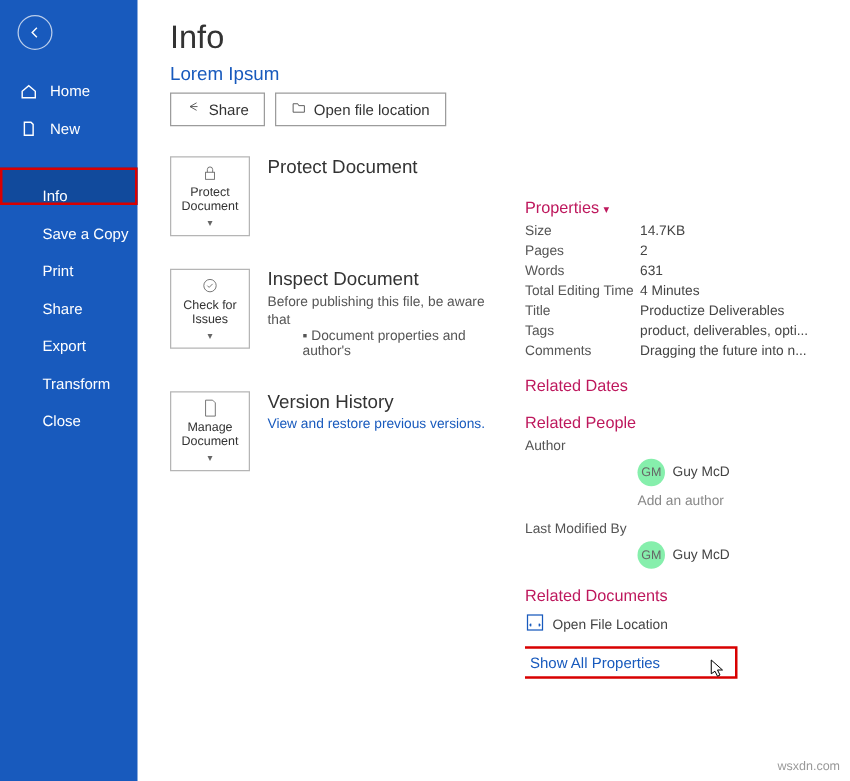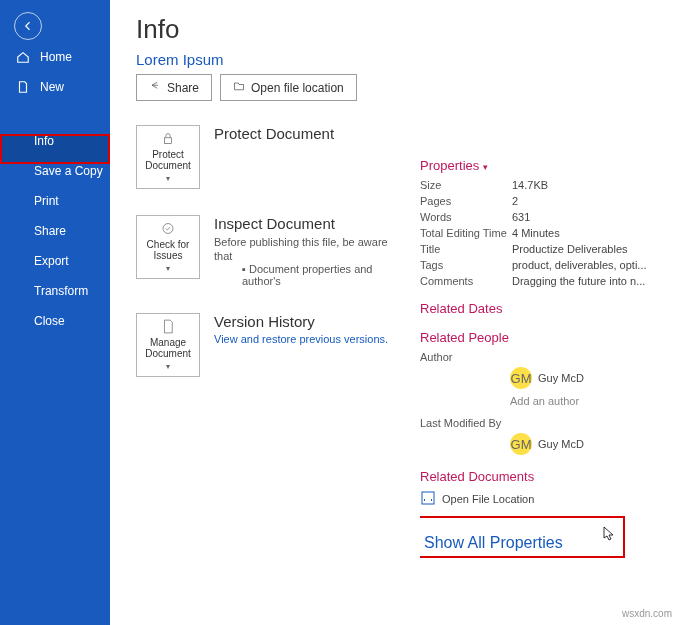--- a/index.html
+++ b/index.html
@@ -1,19 +1,19 @@
 <!DOCTYPE html>
 <html><head>
 <meta charset="utf-8">
 <style>
 *{margin:0;padding:0;box-sizing:border-box;font-family:"Segoe UI",Arial,sans-serif}
 body{width:680px;height:625px;display:flex;overflow:hidden;background:#fff;font-size:12px;color:#333}
 .sidebar{width:110px;background:#185abd;color:#fff;display:flex;flex-direction:column;padding-top:8px}
 .backbtn{width:28px;height:28px;border:1.5px solid rgba(255,255,255,0.7);border-radius:50%;margin:4px 0 10px 14px;display:flex;align-items:center;justify-content:center;color:#fff;cursor:pointer}
-.nav-item{height:30px;display:flex;align-items:flex-start;gap:10px;padding-left:16px;cursor:pointer;font-size:12px}
+.nav-item{height:30px;display:flex;align-items:flex-end;gap:10px;padding-left:16px;cursor:pointer;font-size:12px}
 .nav-icon{width:14px;height:14px;display:flex;align-items:center;justify-content:center}
 .nav-icon svg{width:14px;height:14px;stroke:#fff;fill:none}
 .highlight-red{outline:2px solid #d80000;outline-offset:-2px}
 .main{flex:1;display:flex;overflow:hidden}
 .center{flex:1;padding:10px 16px 0 26px;overflow:hidden}
 .pagetitle{font-size:26px;font-weight:300;color:#333;margin:4px 0 6px}
 .doctitle{font-size:15px;color:#185abd;margin-bottom:6px}
 .btnrow{display:flex;gap:8px;margin-bottom:24px}
 .obtn{border:1px solid #9c9c9c;background:#fff;padding:5px 12px;display:flex;align-items:center;gap:6px;font-size:12px;cursor:pointer}
 .tile{display:flex;gap:14px;margin-bottom:26px}
@@ -24,25 +24,25 @@
 .tilesub{font-size:11px;color:#555;line-height:14px}
 .tilelink{font-size:11px;color:#185abd;cursor:pointer}
 .bullet{font-size:11px;color:#555;margin-left:28px}
 .right{width:260px;padding:18px 16px 0 0;font-size:11px;color:#444;overflow:hidden}
 .right-scroll{height:100%;overflow:hidden}
 .sechead{font-size:13px;color:#be185d;margin:14px 0 6px}
 .sechead.first{margin-top:140px}
 .proprow{display:flex;margin-bottom:4px}
 .proprow .k{width:92px;color:#555}
 .proprow .v{flex:1;color:#444;overflow:hidden;text-overflow:ellipsis;white-space:nowrap}
-.avatar{width:22px;height:22px;border-radius:50%;background:#fde047;color:#666;display:inline-flex;align-items:center;justify-content:center;font-size:13px;margin-right:6px}
+.avatar{width:22px;height:22px;border-radius:50%;background:#86efac;color:#666;display:inline-flex;align-items:center;justify-content:center;font-size:10px;margin-right:6px}
 .personrow{display:flex;align-items:center;margin-bottom:6px;margin-left:90px}
 .addauth{color:#888;font-size:11px;margin-left:90px;margin-bottom:10px;cursor:pointer}
 .openloc{display:flex;align-items:center;gap:6px;cursor:pointer;margin:6px 0 10px 0}
-.showall{color:#185abd;font-size:16px;padding:16px 60px 4px 4px;display:inline-block;cursor:pointer;position:relative}
+.showall{color:#185abd;font-size:12px;padding:4px 60px 4px 4px;display:inline-block;cursor:pointer;position:relative}
 .showall-wrap{outline:2px solid #d80000;display:inline-block}
 .cursor{position:absolute;right:6px;top:8px}
 .watermark{position:absolute;bottom:6px;right:8px;font-size:10px;color:#999}
 </style>
 </head>
 <body>
 
 <div class="sidebar">
   <div class="backbtn">
     <svg viewBox="0 0 16 16" width="12" height="12" stroke="#fff" fill="none" stroke-width="1.5">

